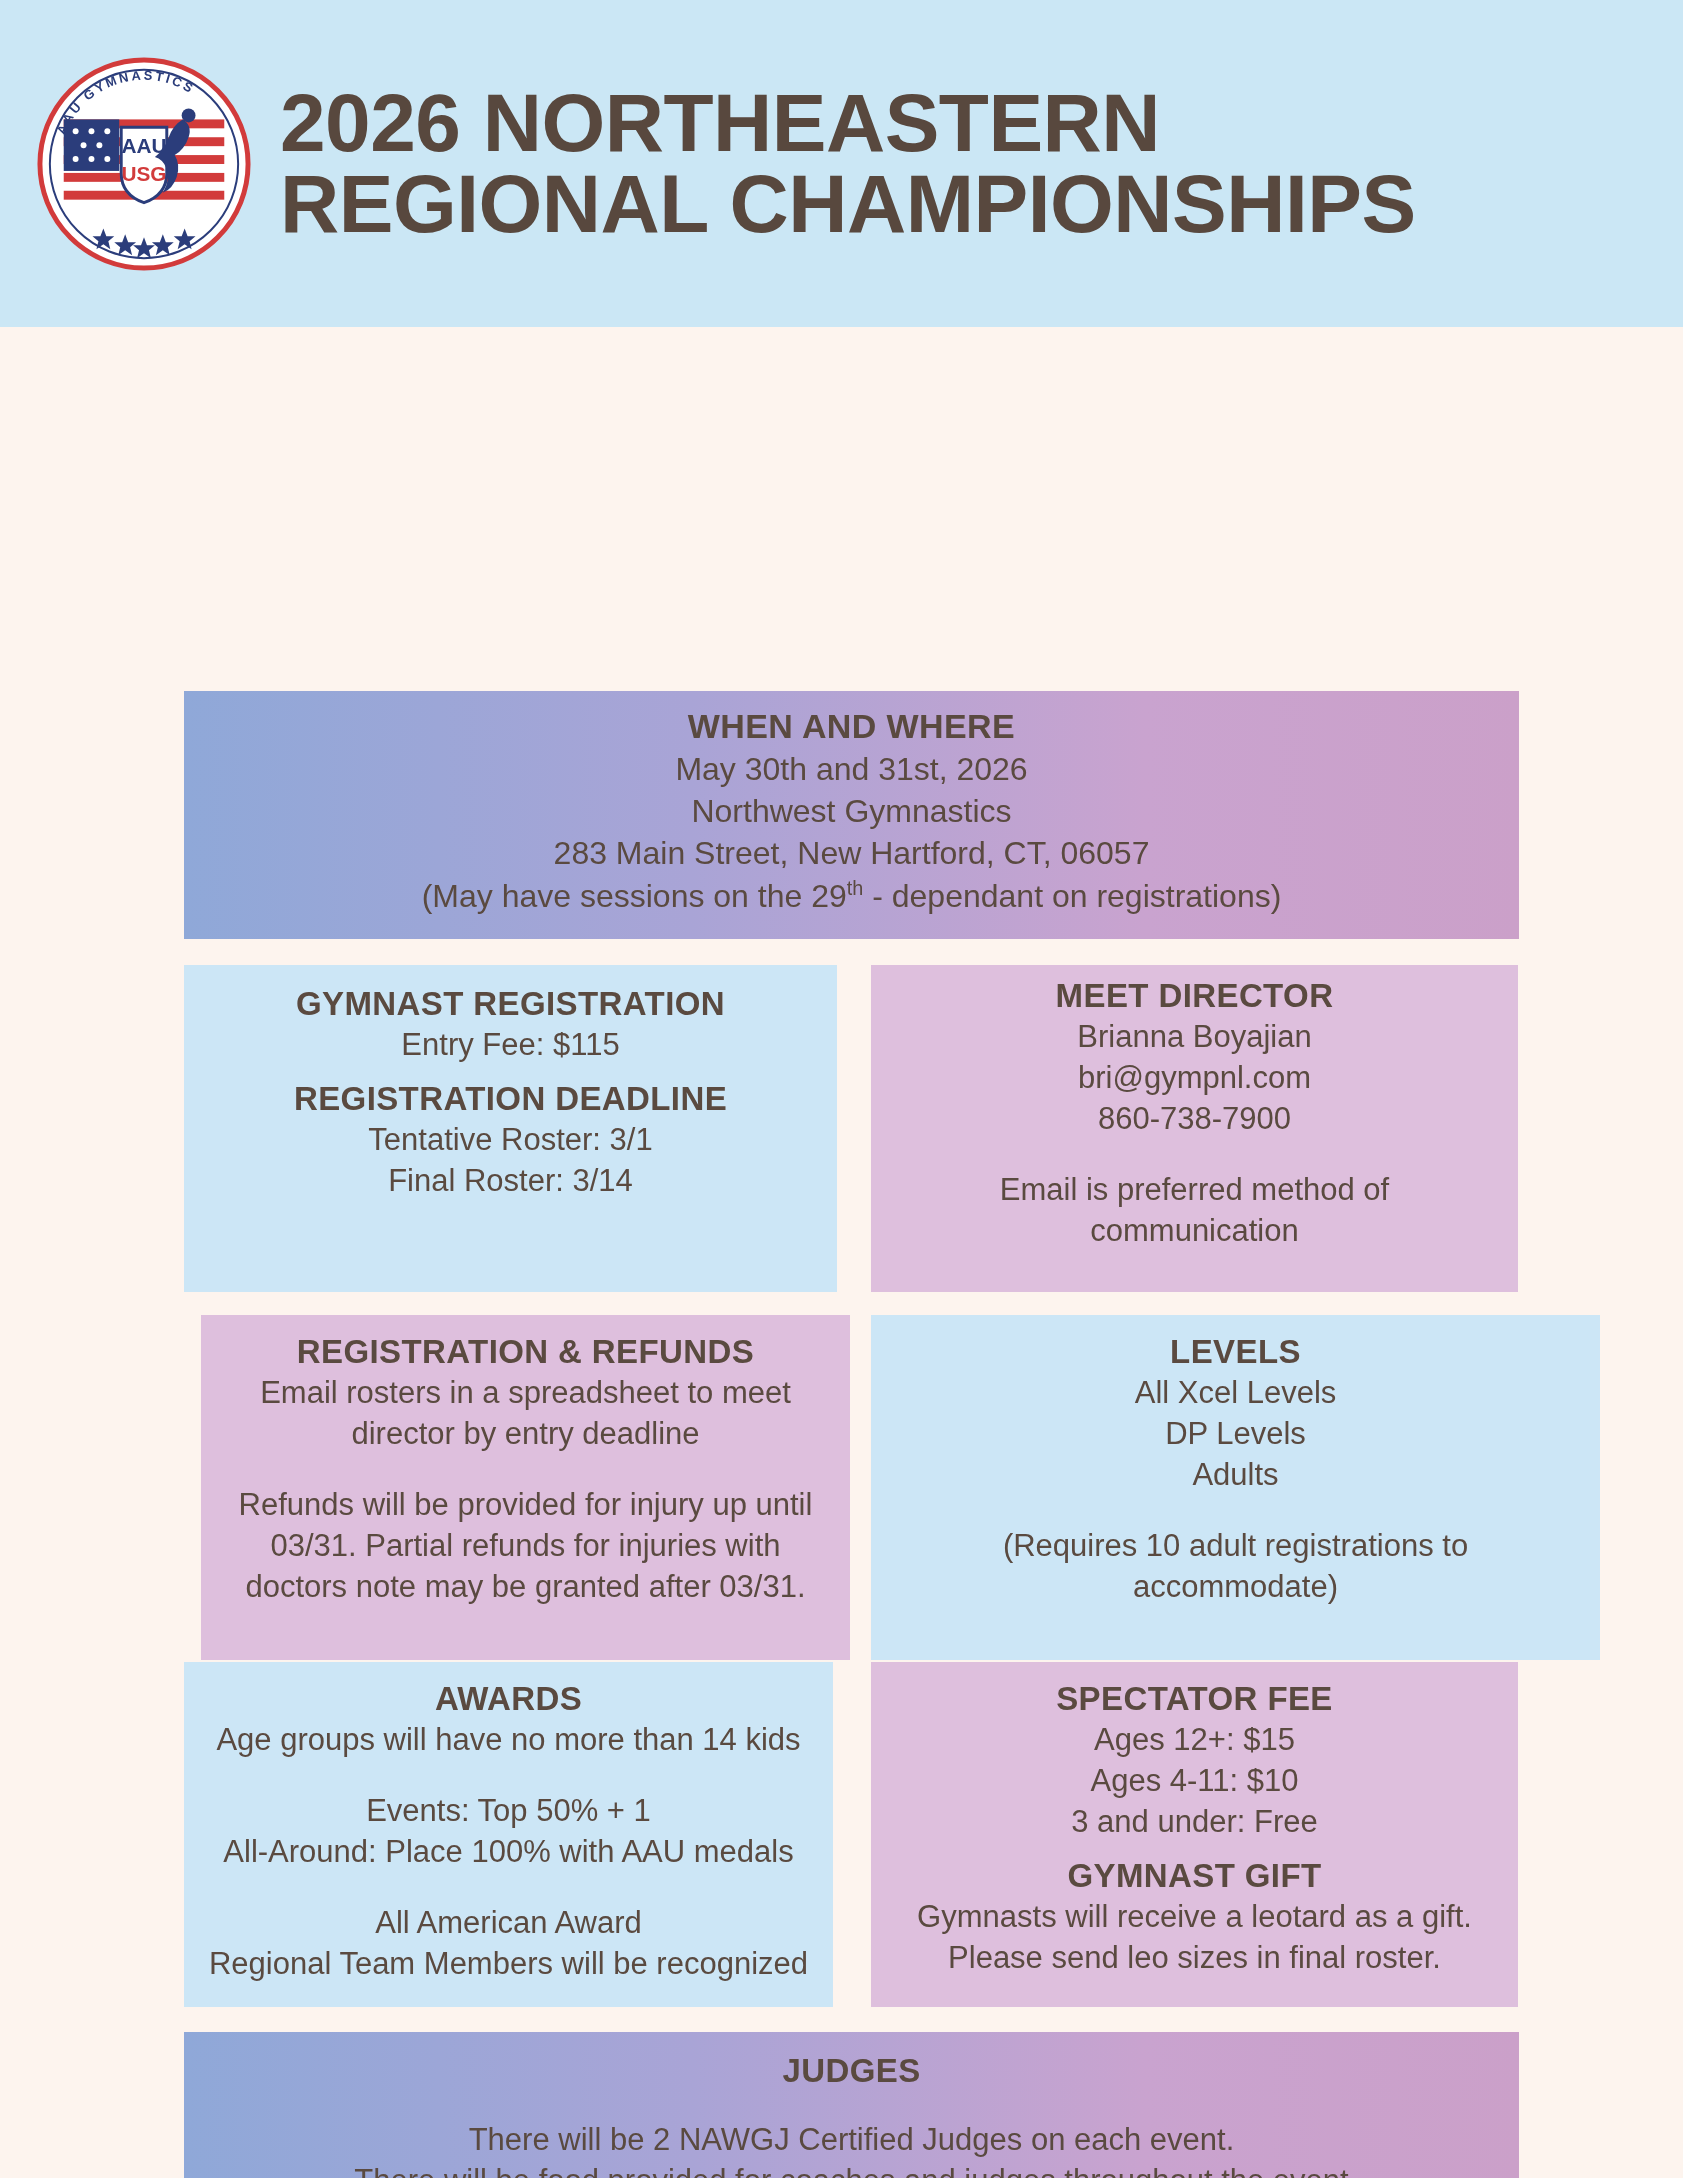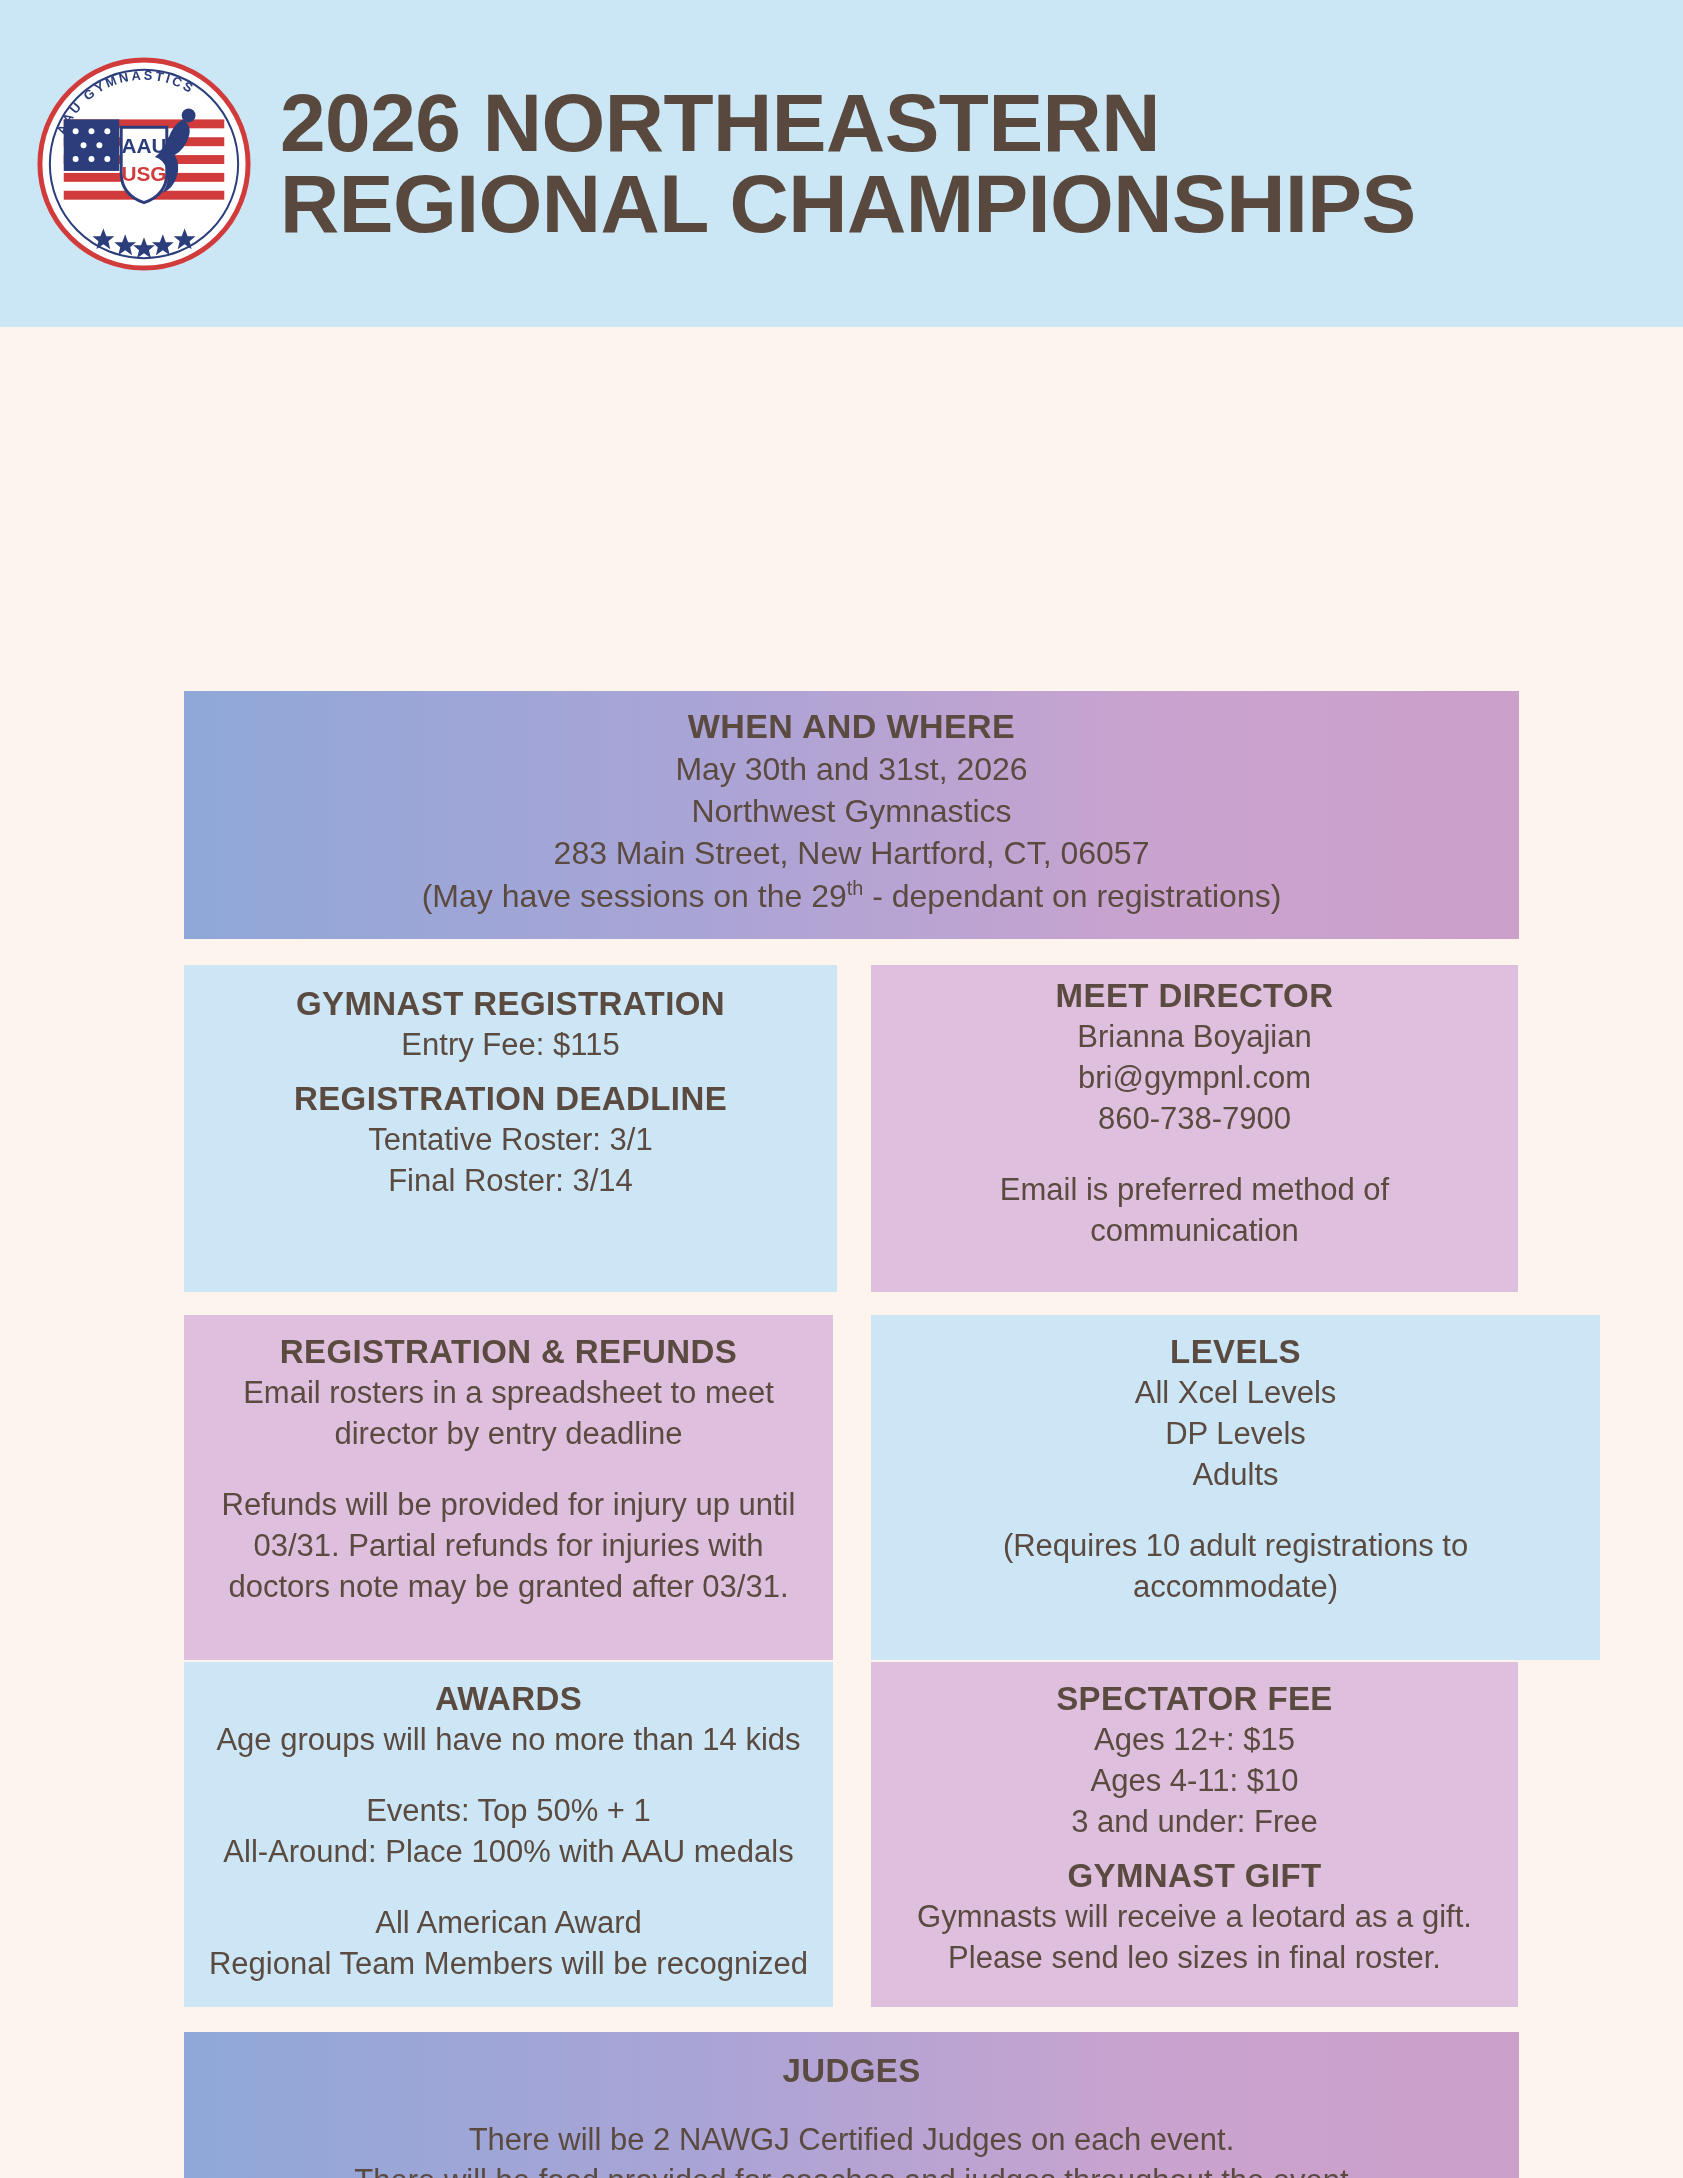--- a/index.html
+++ b/index.html
@@ -79,21 +79,21 @@
   
   #when-where {
     left: 184px; top: 364px; width: 1335px; height: 248px;
     padding-top: 16px;
   }
   #when-where h2 { font-size: 34px; }
   #when-where p  { font-size: 32px; }
 
   #gymnast-registration { left: 184px; top: 638px; width: 653px; height: 327px; padding-top: 20px;}
   #meet-director        { left: 871px; top: 638px; width: 647px; height: 327px; }
-  #registration-refunds { left: 184px; top: 988px; width: 649px; height: 345px; padding-top: 18px;}
+  #registration-refunds { left: 201px; top: 988px; width: 649px; height: 345px; padding-top: 18px;}
   #levels               { left: 871px; top: 988px; width: 729px; height: 345px; padding-top: 18px;}
   #awards               { left: 184px; top: 1335px; width: 649px; height: 345px; padding-top: 18px;}
   #spectator-fee        { left: 871px; top: 1335px; width: 647px; height: 345px; padding-top: 18px;}
   #judges               { left: 184px; top: 1705px; width: 1335px; height: 196px; padding-top: 20px;}
 
   sup { font-size: 0.62em; vertical-align: super; }
 </style>
 </head>
 <body>
 

